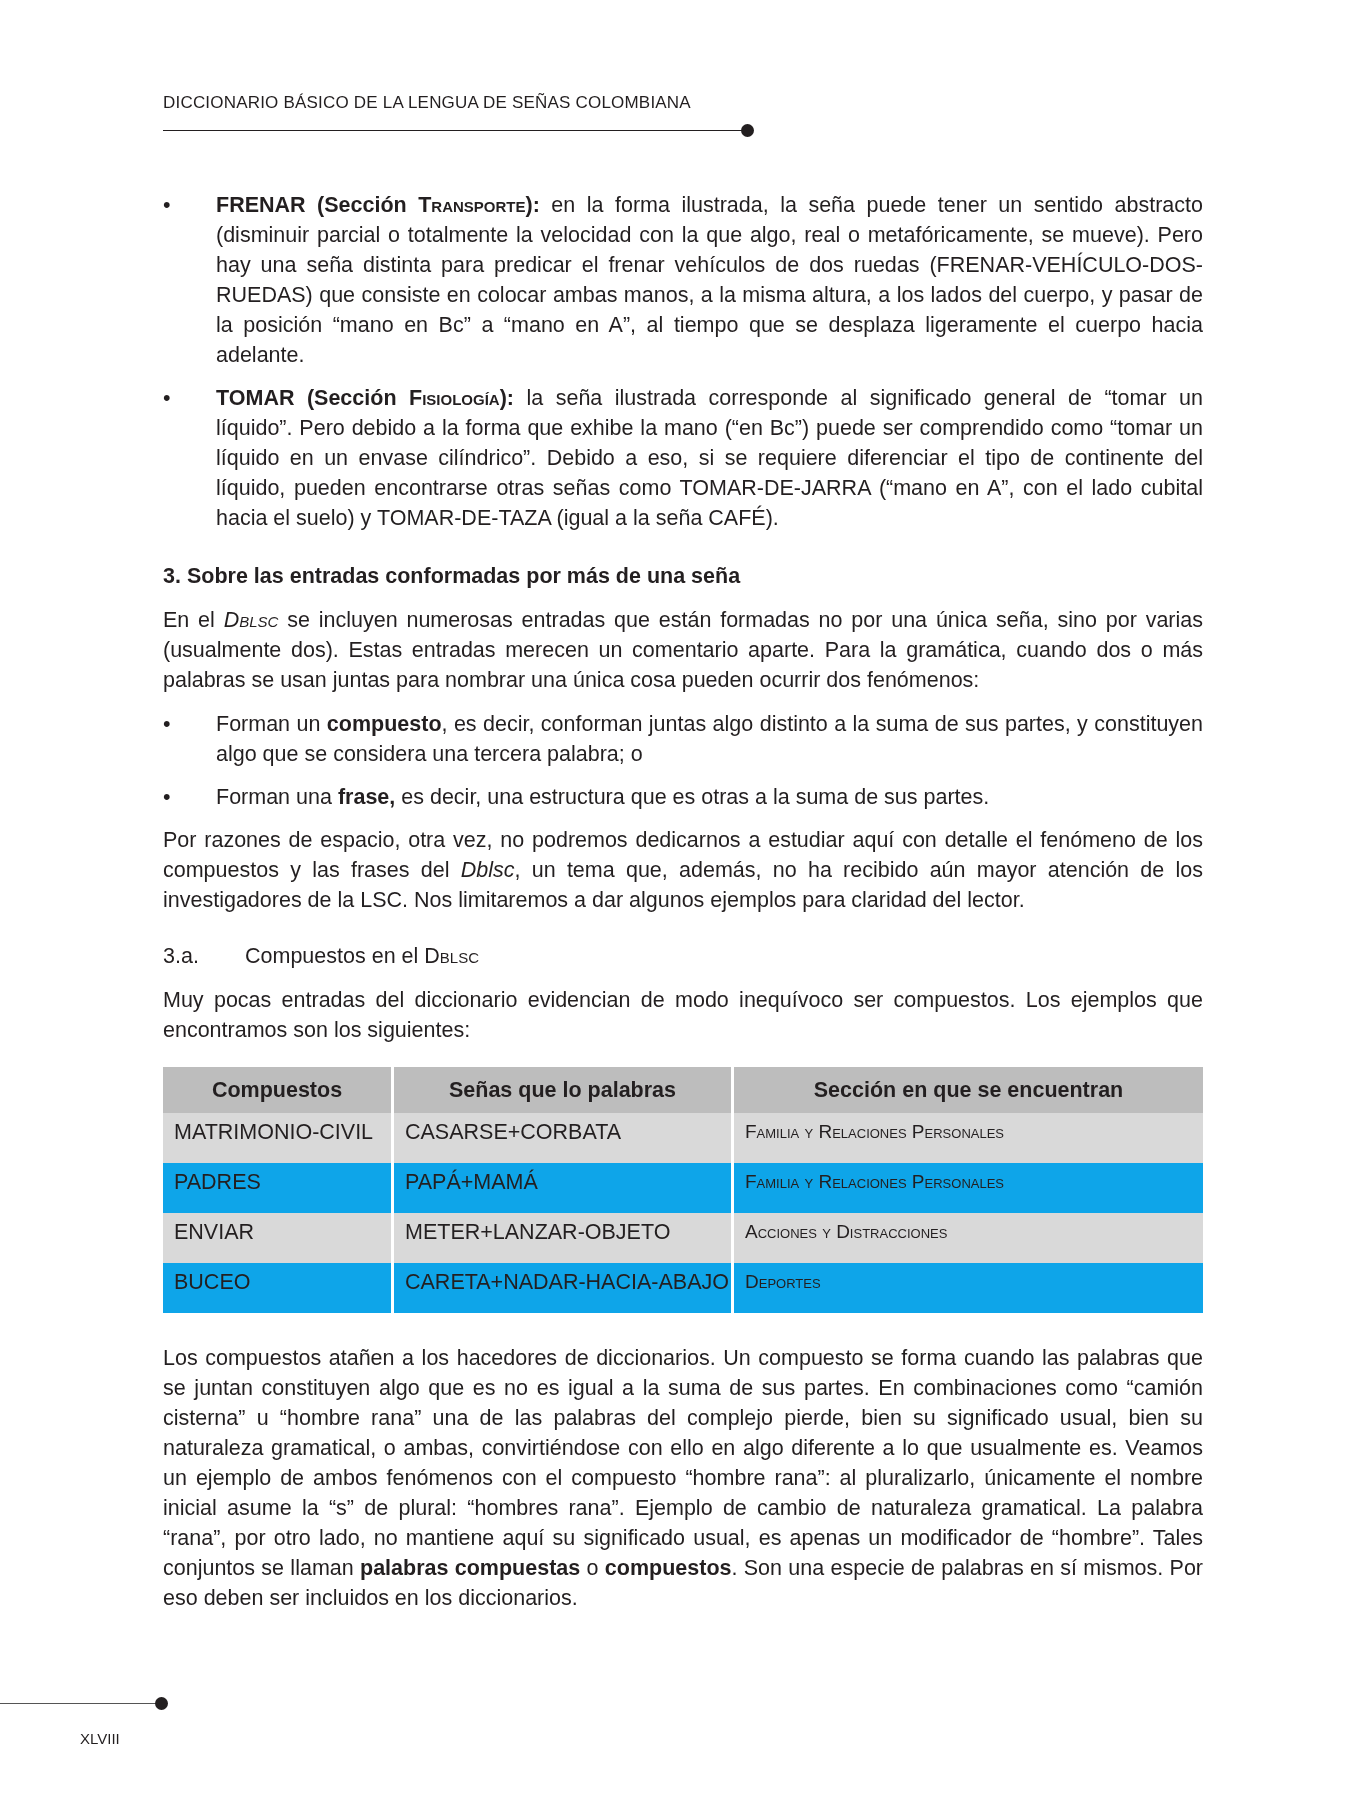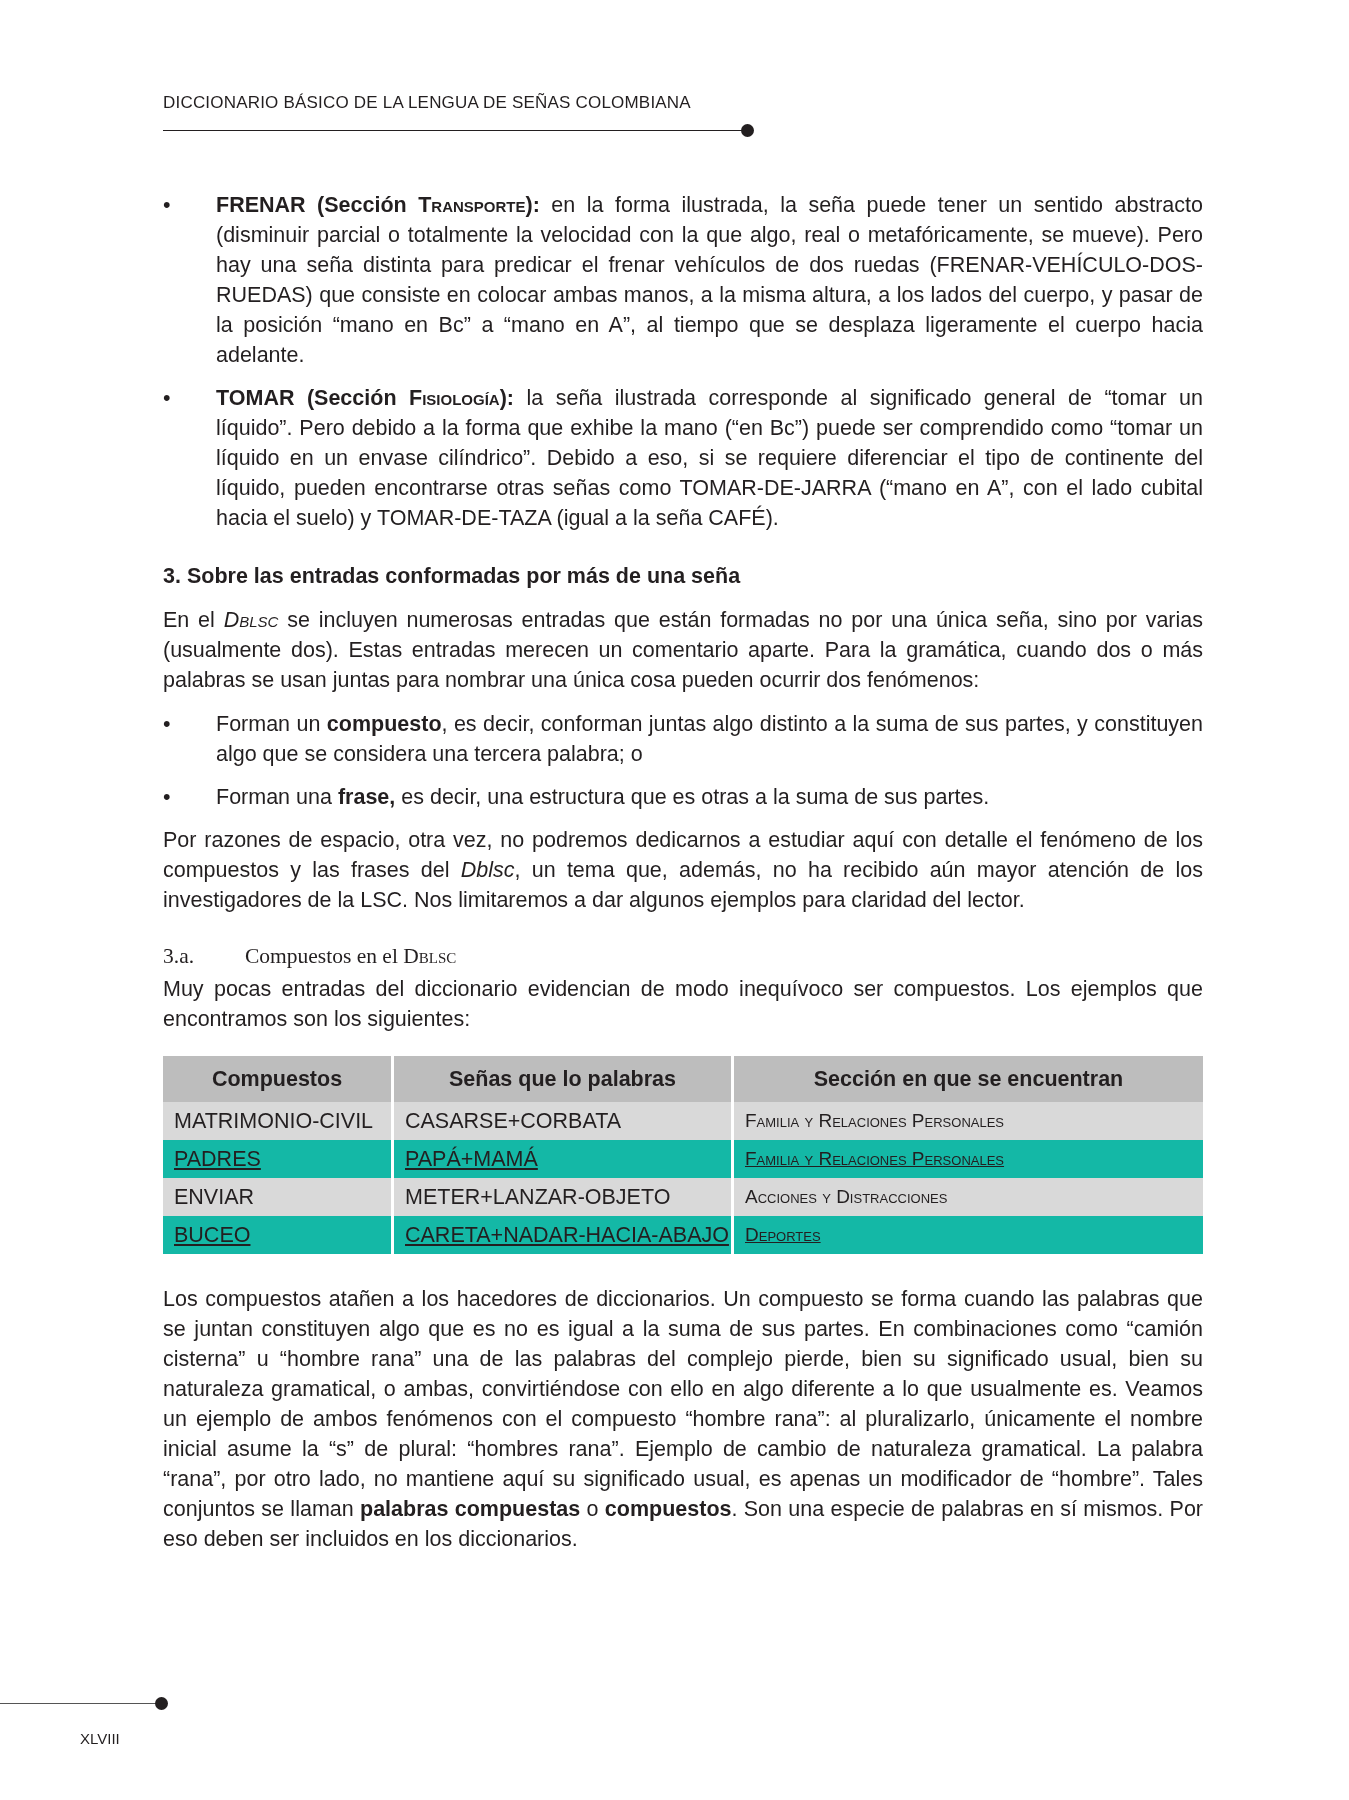--- a/index.html
+++ b/index.html
@@ -10,29 +10,29 @@
     .header-dot { position: absolute; left: 741px; top: 124px; width: 13px; height: 13px; border-radius: 50%; background: #231f20; }
 
     .content { position: absolute; left: 163px; top: 190px; width: 1040px; font-size: 21.5px; line-height: 30px; }
     .bullet-item { position: relative; padding-left: 53px; text-align: justify; margin-bottom: 13px; }
     .bullet-dot { position: absolute; left: 0; top: 0; }
     .para { text-align: justify; margin: 0 0 14px 0; }
     .b { font-weight: bold; margin-top: 28px; }
     .sc { font-variant: small-caps; }
     .it { font-style: italic; }
     .section-heading { font-weight: bold; margin: 28px 0 14px 0; }
-    .subsection { margin: 26px 0 3px 0; font-family: Liberation Serif, serif; }
+    .subsection { margin: 26px 0 14px 0; }
     .subsection .num { display: inline-block; width: 82px; }
 
     .tbl { width: 1040px; border-collapse: collapse; margin-top: 22px; font-size: 21.5px; }
     .tbl th { background: #bdbdbd; font-weight: bold; height: 46px; text-align: center; padding: 0; border-right: 3px solid #ffffff; }
-    .tbl td { height: 38px; padding: 0 0 0 11px; border-right: 3px solid #ffffff; }
+    .tbl td { height: 38px; padding: 0 0 12px 11px; border-right: 3px solid #ffffff; }
     .tbl th:last-child, .tbl td:last-child { border-right: none; }
     .tbl tr.odd td { background: #d9d9d9; }
-    .tbl tr.even td { background: #14b8a6; text-decoration: underline; }
+    .tbl tr.even td { background: #0ea5e9; }
     .tbl td.section { font-variant: small-caps; font-size: 19px; }
     .after-table { margin-top: 30px; }
 
     .footer-rule { position: absolute; left: 0; top: 1703px; width: 160px; height: 1px; background: #555; }
     .footer-dot { position: absolute; left: 155px; top: 1697px; width: 13px; height: 13px; border-radius: 50%; background: #231f20; }
     .page-number { position: absolute; left: 80px; top: 1730px; font-size: 15px; color: #231f20; }
   </style>
 </head>
 <body>
 

